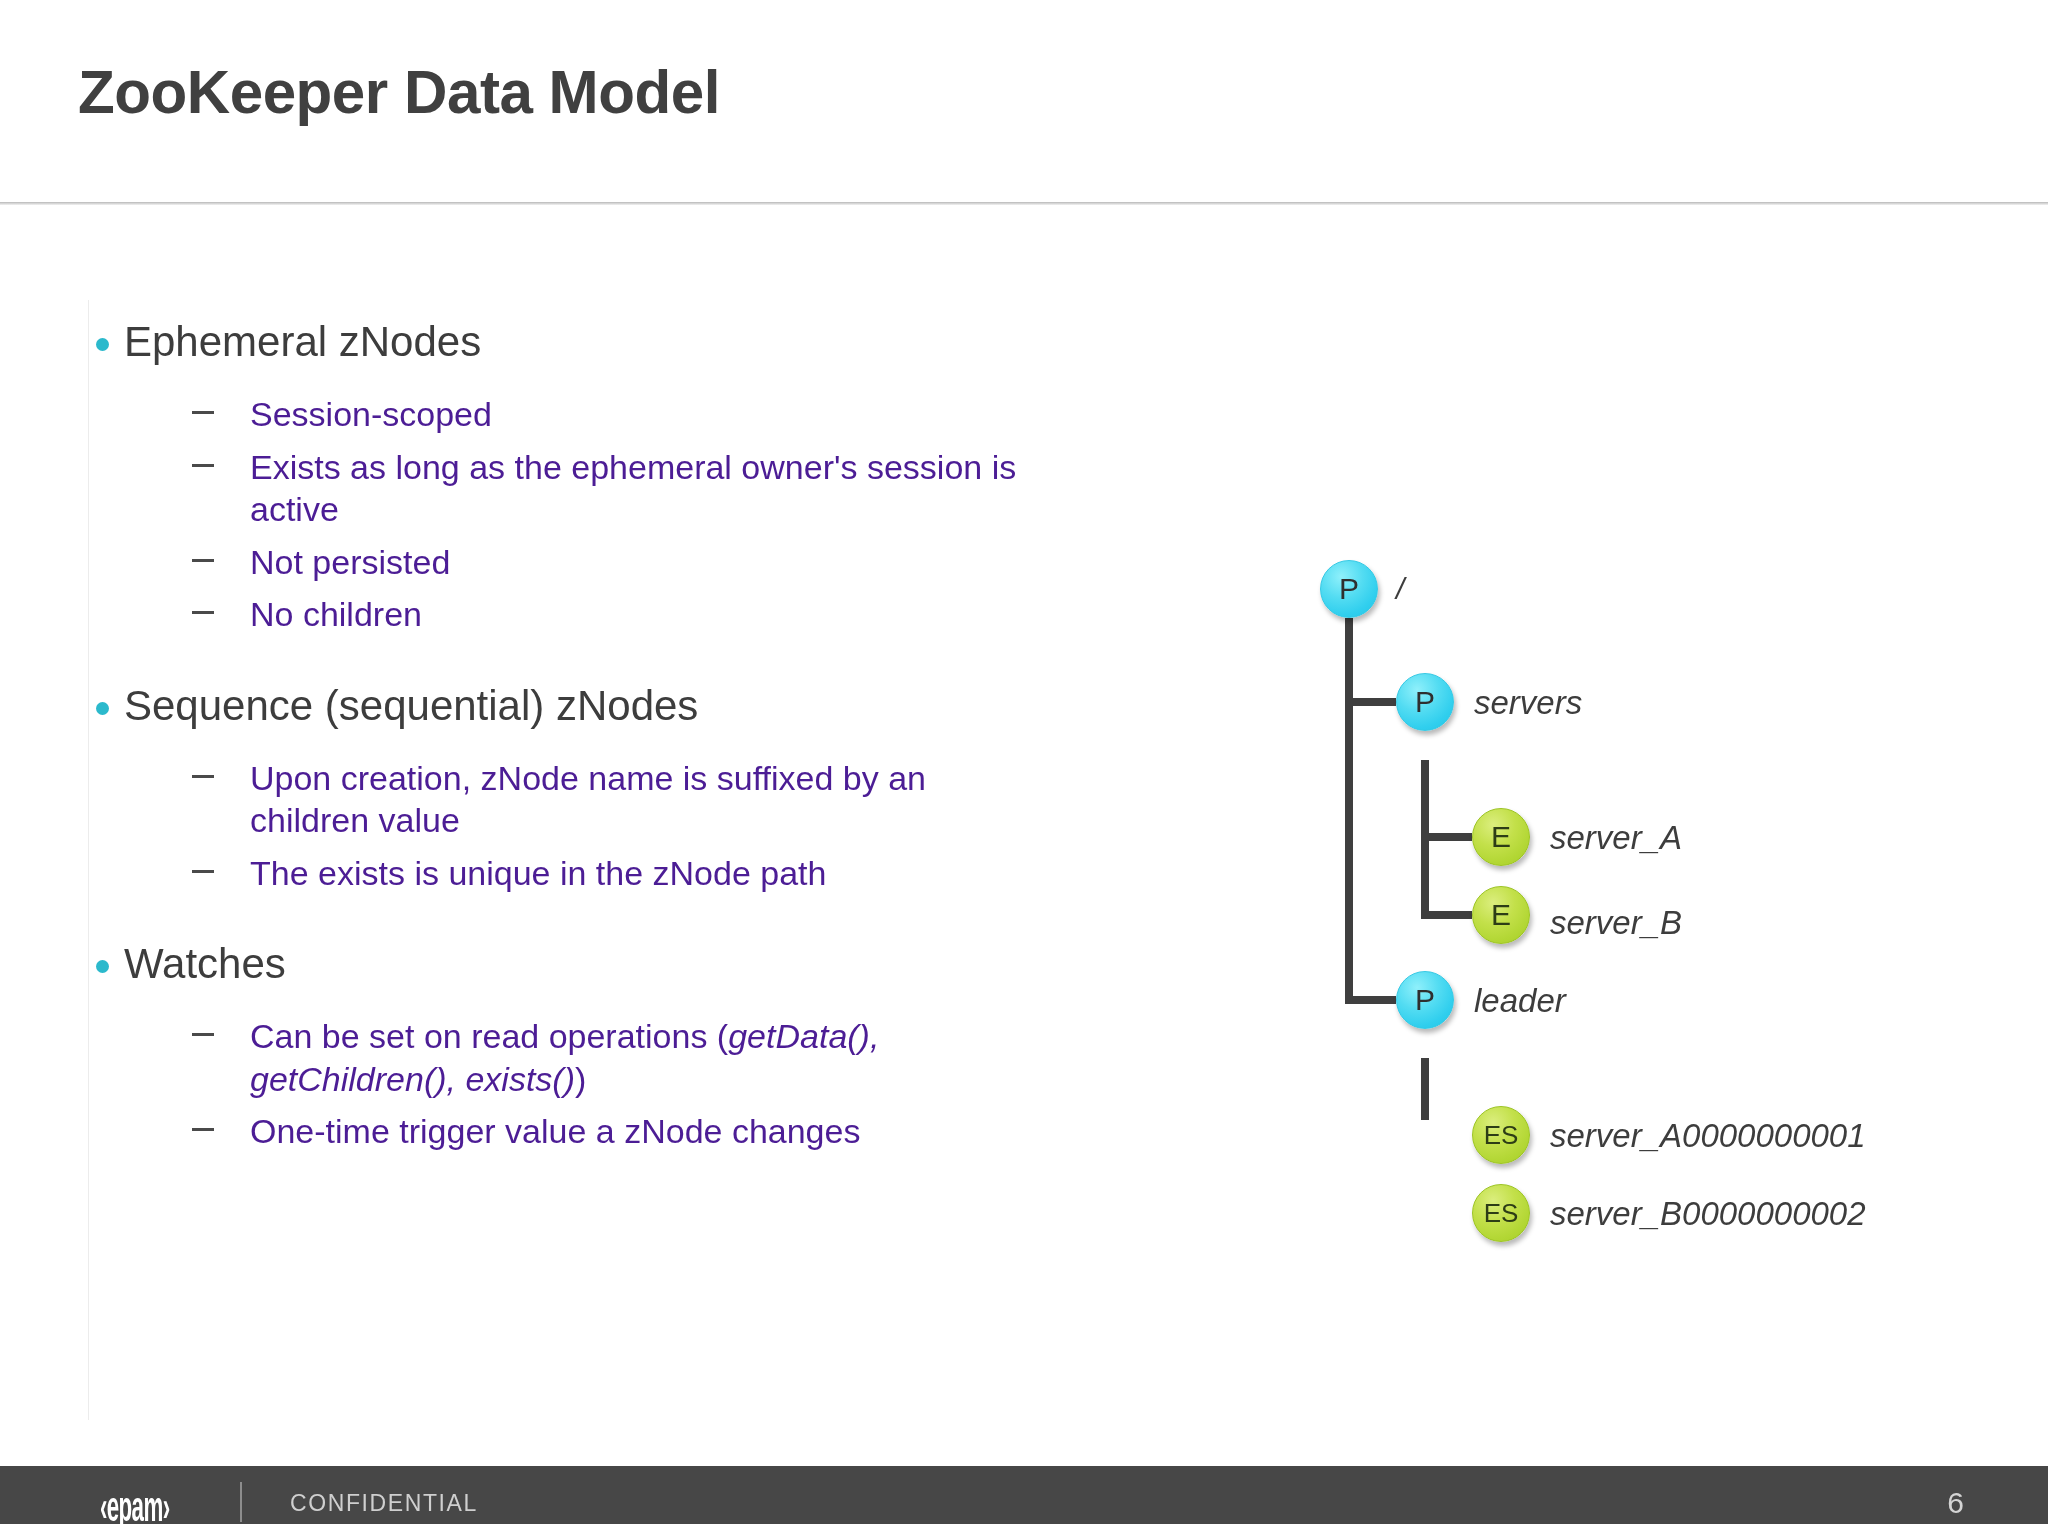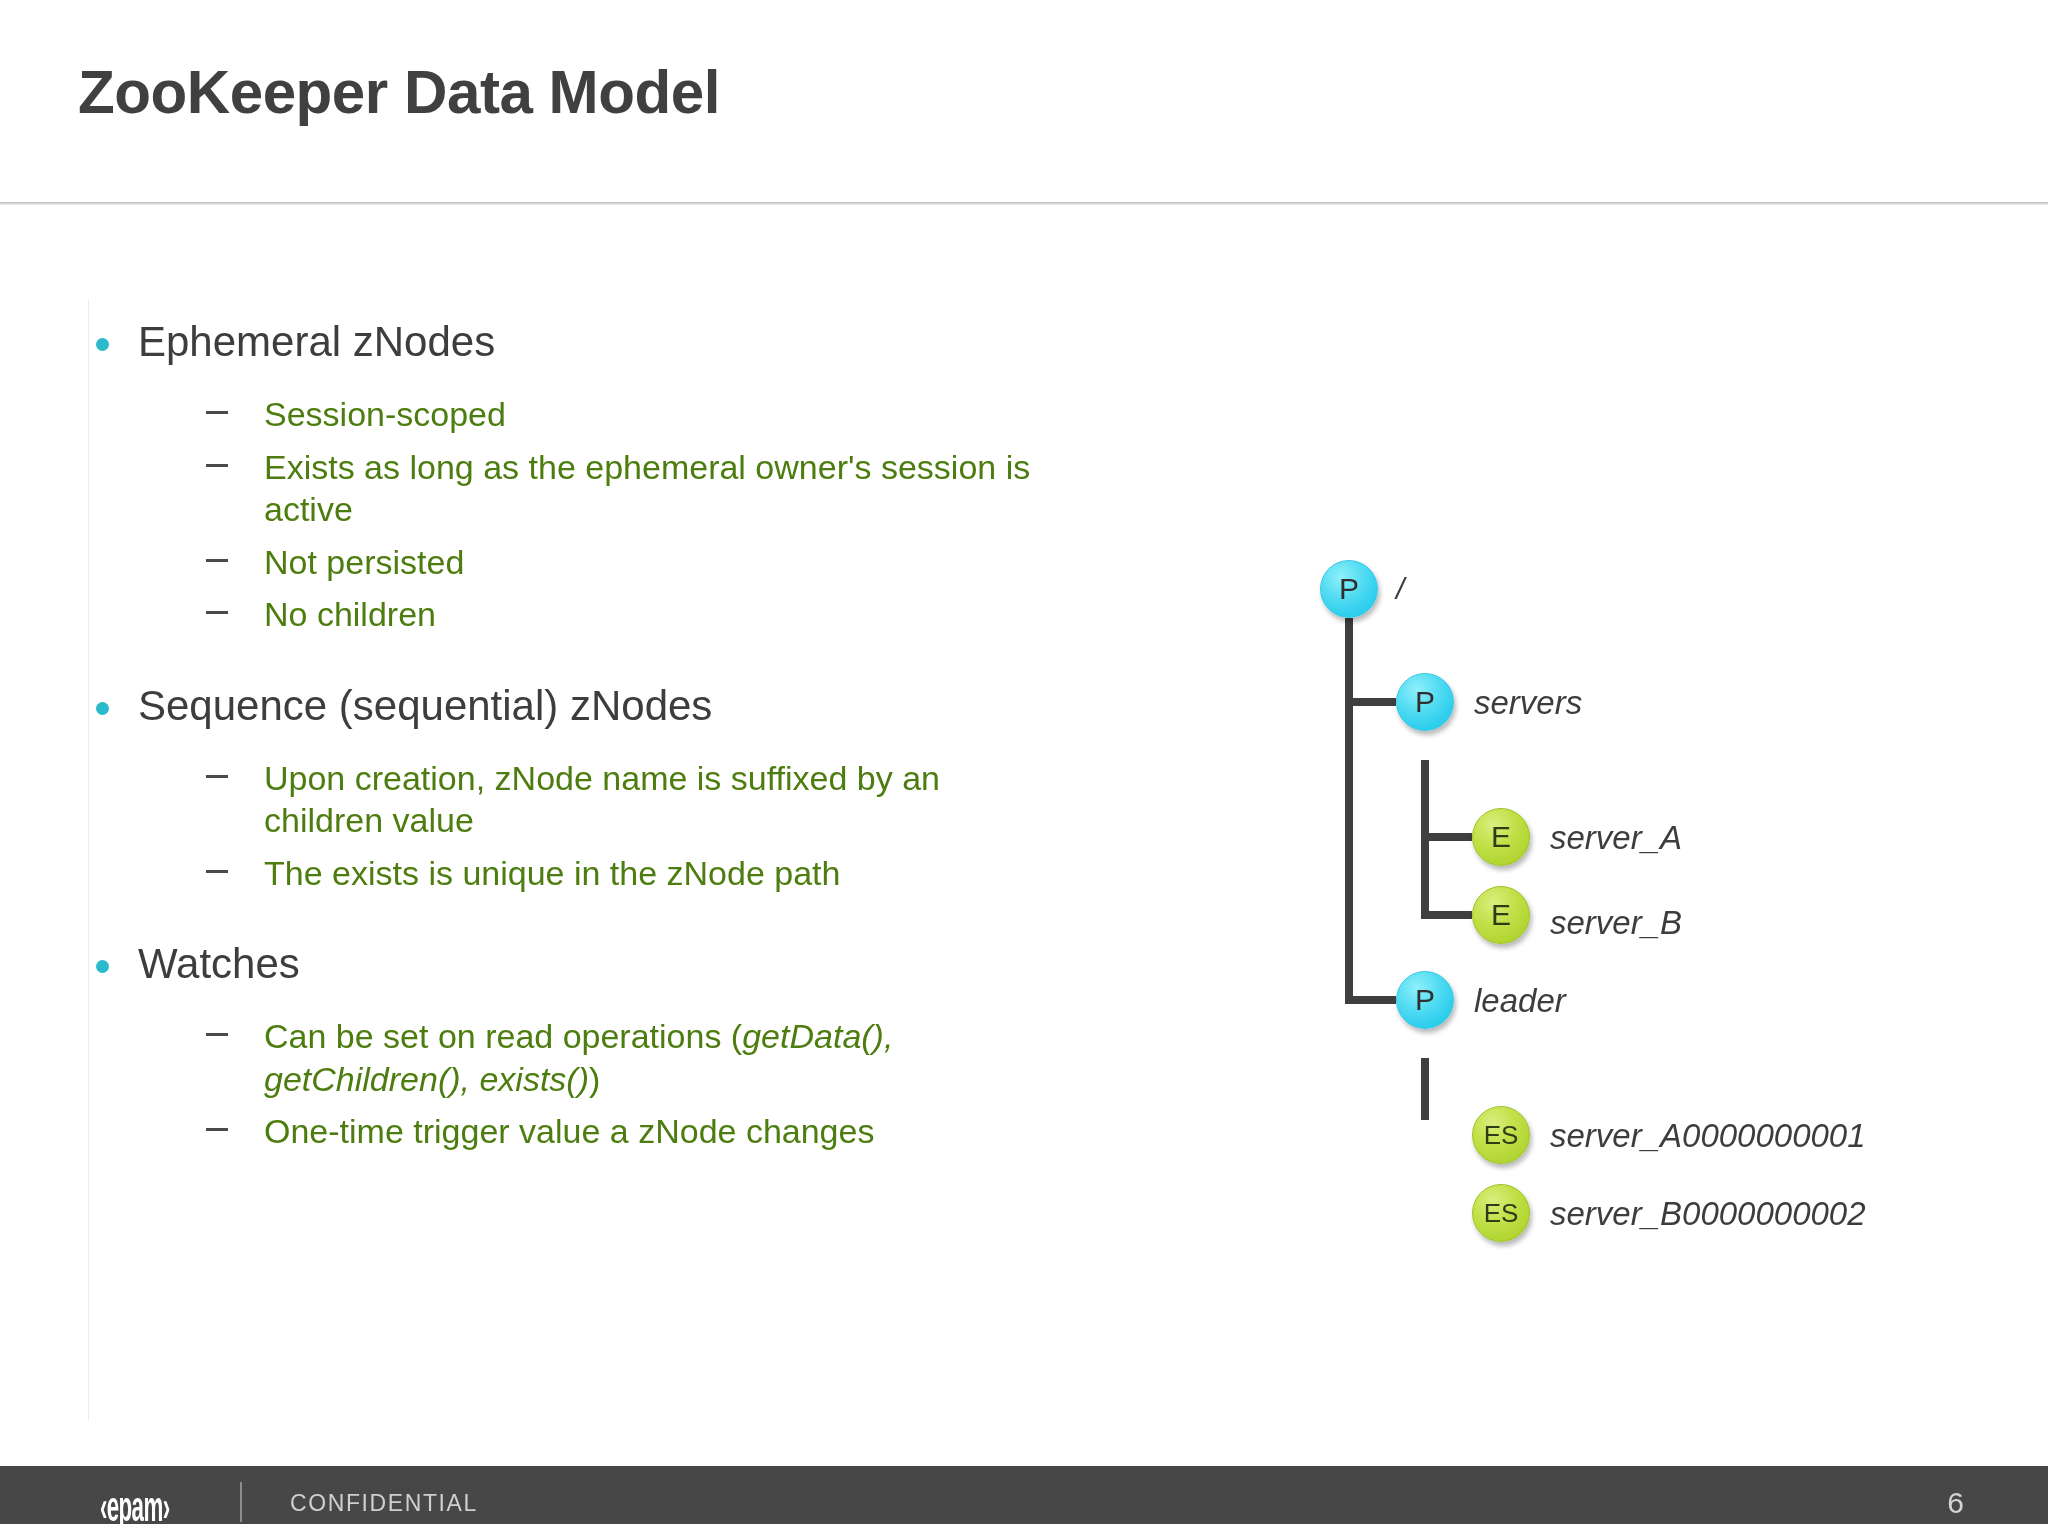--- a/index.html
+++ b/index.html
@@ -59,21 +59,21 @@
     background: #ececec;
   }
   .bullets {
     position: absolute;
     left: 88px;
     top: 318px;
     width: 960px;
   }
   .lvl1 {
     position: relative;
-    padding-left: 50px;
+    padding-left: 36px;
     font-size: 42px;
     color: #3d3d3d;
     line-height: 1.12;
     margin-top: 46px;
   }
   .lvl1:first-child { margin-top: 0; }
   .lvl1 .dot {
     position: absolute;
     left: 8px;
     top: 20px;
@@ -83,21 +83,21 @@
     background: #2bb9cc;
   }
   .sub-list {
     margin-top: 28px;
     padding-left: 68px;
   }
   .lvl2 {
     position: relative;
     padding-left: 58px;
     font-size: 34px;
-    color: #4d7c0f;
+    color: #4c1d95;
     line-height: 1.25;
     margin-top: 10px;
   }
   .lvl2:first-child { margin-top: 0; }
   .lvl2 .dash {
     position: absolute;
     left: 0;
     top: 18px;
     width: 22px;
     height: 3px;

